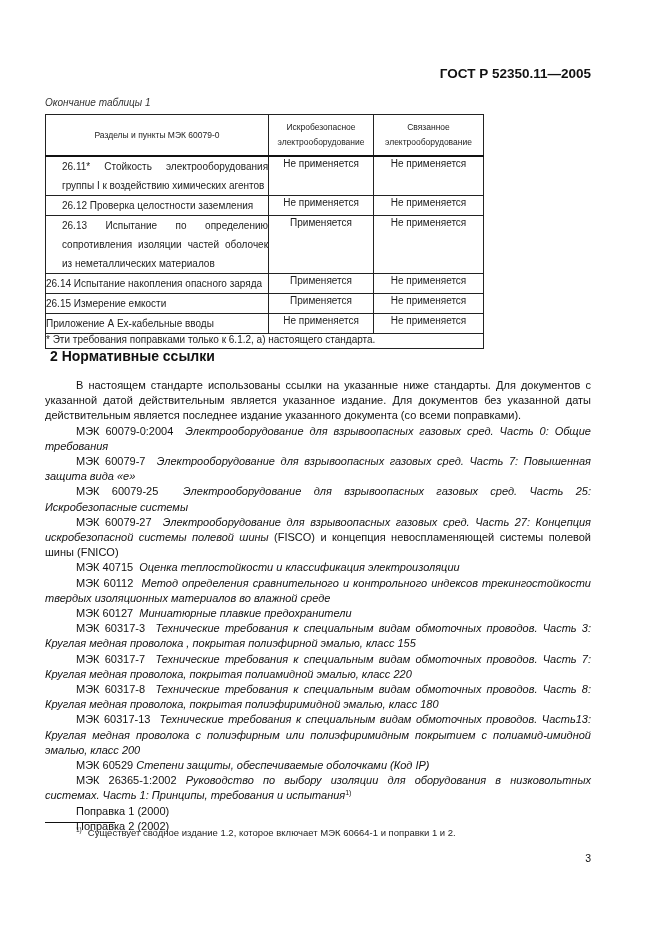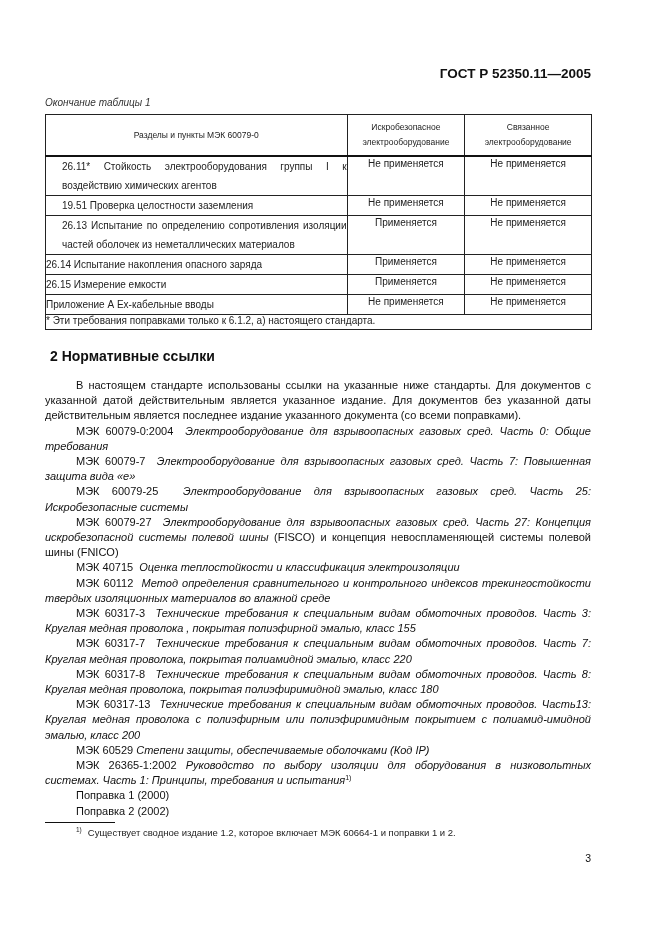--- a/index.html
+++ b/index.html
@@ -1,21 +1,21 @@
 <!DOCTYPE html>
 <html><head>
 <meta charset="utf-8">
 <style>
   html, body { margin: 0; padding: 0; background: #fff; }
   body { width: 661px; height: 936px; position: relative; overflow: hidden;
          font-family: "Liberation Sans", sans-serif; color: #111; }
   .abs { position: absolute; }
   .gost { left: 430px; top: 66px; width: 161px; text-align: right; font-weight: bold; font-size: 13.5px; }
   .caption { left: 45px; top: 97px; font-style: italic; font-size: 10px; color: #333; }
-  table.t { position: absolute; left: 45px; top: 114px; width: 547px; border-collapse: collapse;
+  table.t { position: absolute; left: 45px; top: 114px; width: 439px; border-collapse: collapse;
             font-size: 10px; color: #222; }
   table.t td, table.t th { border: 1px solid #222; padding: 0; vertical-align: top; }
   table.t th { font-weight: normal; font-size: 8.5px; height: 40px; vertical-align: middle; text-align: center; line-height: 15px; }
   table.t thead tr { border-bottom: 2.5px solid #111; }
   table.t thead th { border-bottom: 2.5px solid #111; }
   .c1 { width: 302px; }
   .c2 { width: 117px; }
   .c3 { width: 126px; }
   td.sec { padding: 4px 6px 4px 4px; text-align: justify; line-height: 19px; }
   td.sec .ind { padding-left: 16px; }
@@ -51,21 +51,21 @@
   <tbody>
     <tr class="r2">
       <td class="sec">
           <div class="ind">26.11* Стойкость электрооборудования группы I к воздействию химических агентов</div>
         </td>
       <td class="val">Не применяется</td>
       <td class="val">Не применяется</td>
     </tr>
     <tr class="r1">
       <td class="sec">
-          <div class="ind">19.51 Проверка целостности заземления</div>
+          <div class="ind">26.12 Проверка целостности заземления</div>
         </td>
       <td class="val">Не применяется</td>
       <td class="val">Не применяется</td>
     </tr>
     <tr class="r2">
       <td class="sec">
           <div class="ind">26.13 Испытание по определению сопротивления изоляции частей оболочек из неметаллических материалов</div>
         </td>
       <td class="val">Применяется</td>
       <td class="val">Не применяется</td>
@@ -100,20 +100,21 @@
 <div class="abs h2">2 Нормативные ссылки</div>
 
 <div class="abs body">
   <p class="ind">В настоящем стандарте использованы ссылки на указанные ниже стандарты. Для документов с указанной датой действительным является указанное издание. Для документов без указанной даты действительным является последнее издание указанного документа (со всеми поправками).</p>
   <p class="ind"><span>МЭК 60079-0:2004</span>&nbsp; <i>Электрооборудование для взрывоопасных газовых сред. Часть 0: Общие требования</i></p>
   <p class="ind"><span>МЭК 60079-7</span>&nbsp; <i>Электрооборудование для взрывоопасных газовых сред. Часть 7: Повышенная защита вида «е»</i></p>
   <p class="ind"><span>МЭК 60079-25</span>&nbsp; <i>Электрооборудование для взрывоопасных газовых сред. Часть 25: Искробезопасные системы</i></p>
   <p class="ind"><span>МЭК 60079-27</span>&nbsp; <i>Электрооборудование для взрывоопасных газовых сред. Часть 27: Концепция искробезопасной системы полевой шины</i><span> (FISCO) и концепция невоспламеняющей системы полевой шины (FNICO)</span></p>
   <p class="ind"><span>МЭК 40715</span>&nbsp; <i>Оценка теплостойкости и классификация электроизоляции</i></p>
   <p class="ind"><span>МЭК 60112</span>&nbsp; <i>Метод определения сравнительного и контрольного индексов трекингостойкости твердых изоляционных материалов во влажной среде</i></p>
+  <p class="ind"><span>МЭК 60127</span>&nbsp; <i>Миниатюрные плавкие предохранители</i></p>
   <p class="ind"><span>МЭК 60317-3</span>&nbsp; <i>Технические требования к специальным видам обмоточных проводов. Часть 3: Круглая медная проволока , покрытая полиэфирной эмалью, класс 155</i></p>
   <p class="ind"><span>МЭК 60317-7</span>&nbsp; <i>Технические требования к специальным видам обмоточных проводов. Часть 7: Круглая медная проволока, покрытая полиамидной эмалью, класс 220</i></p>
   <p class="ind"><span>МЭК 60317-8</span>&nbsp; <i>Технические требования к специальным видам обмоточных проводов. Часть 8: Круглая медная проволока, покрытая полиэфиримидной эмалью, класс 180</i></p>
   <p class="ind"><span>МЭК 60317-13</span>&nbsp; <i>Технические требования к специальным видам обмоточных проводов. Часть13: Круглая медная проволока с полиэфирным или полиэфиримидным покрытием с полиамид-имидной эмалью, класс 200</i></p>
   <p class="ind"><span>МЭК 60529</span> <i>Степени защиты, обеспечиваемые оболочками (Код IP)</i></p>
   <p class="ind"><span>МЭК 26365-1:2002</span> <i>Руководство по выбору изоляции для оборудования в низковольтных системах. Часть 1: Принципы, требования и испытания</i><sup>1)</sup></p>
   <p class="ind">Поправка 1 (2000)</p>
   <p class="ind">Поправка 2 (2002)</p>
 </div>
 

